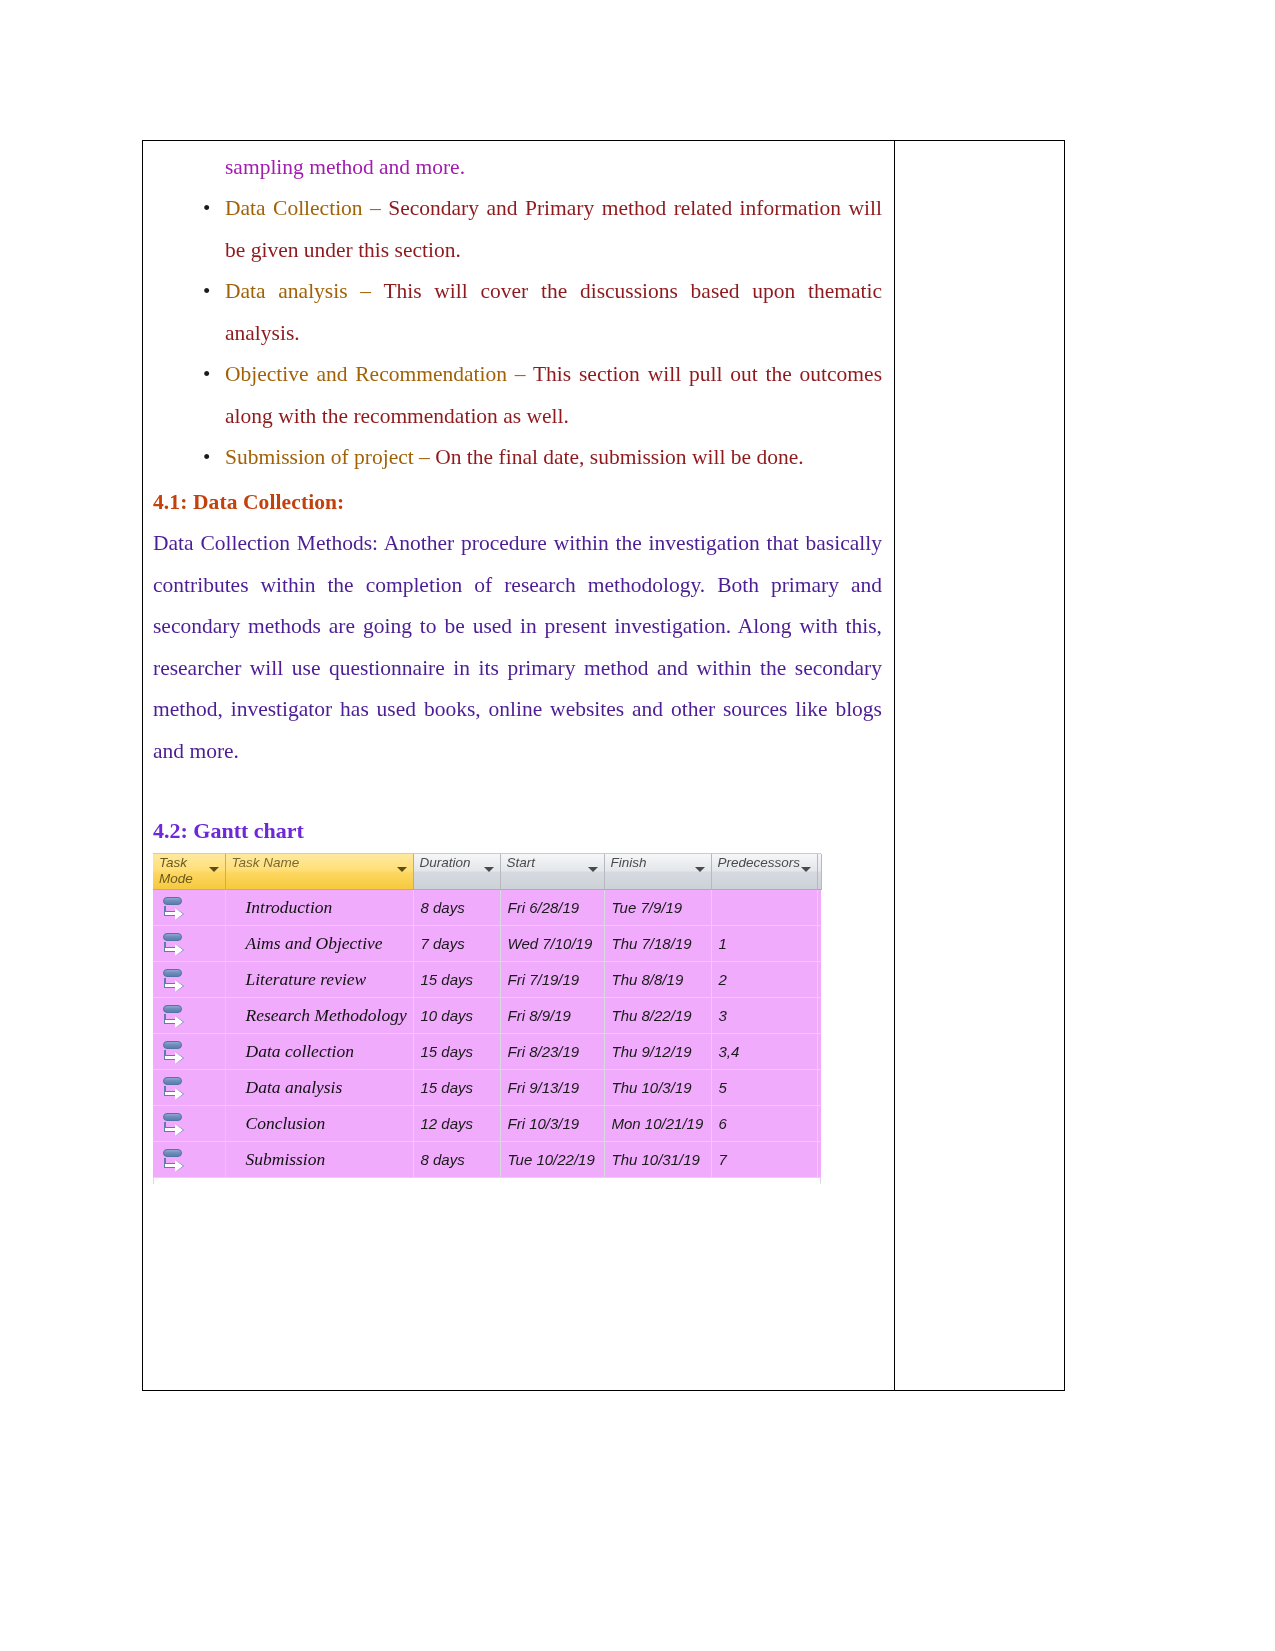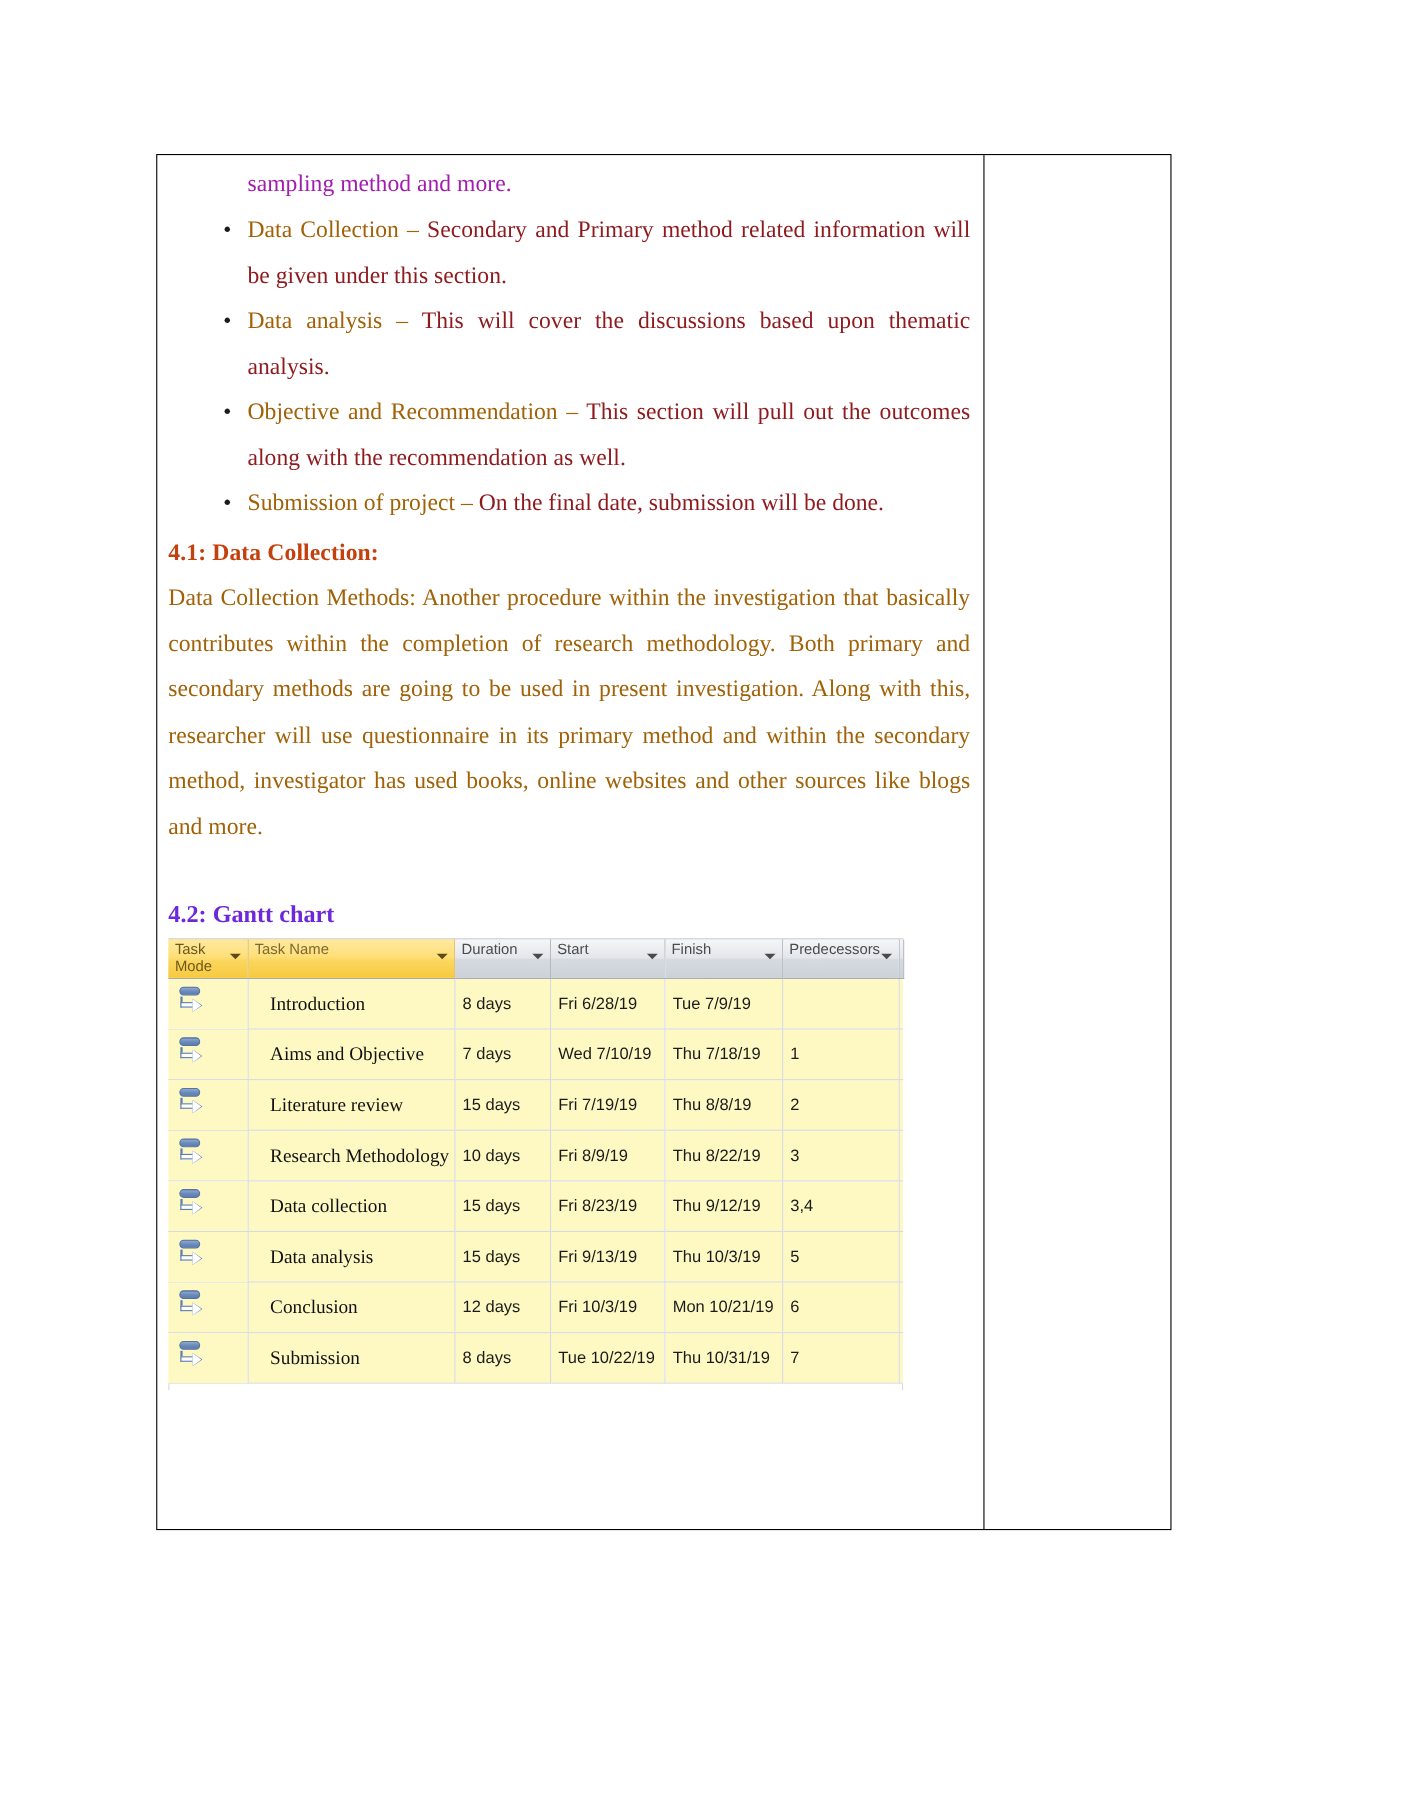--- a/index.html
+++ b/index.html
@@ -75,21 +75,21 @@
     font-size: 21.5px;
     font-weight: bold;
     color: #c2410c;
     margin: 6px 0 2px 0;
     line-height: 1.6;
     letter-spacing: 0.1px;
   }
   .body-block {
     font-size: 21.5px;
     line-height: 1.93;
-    color: #a16207;
+    color: #4c1d95;
     text-align: justify;
     margin: 4px 0 0 0;
   }
   h3.gantt-heading {
     font-size: 22px;
     font-weight: bold;
     color: #6d28d9;
     margin: 44px 0 6px 0;
     line-height: 1.4;
   }
@@ -100,20 +100,21 @@
     width: 668px;
     position: relative;
     background: #ffffff;
     border-top: 1px solid #c8ccd0;
   }
   table.gantt {
     border-collapse: collapse;
     table-layout: fixed;
     width: 668px;
     font-family: "Liberation Sans", "DejaVu Sans", sans-serif;
+    font-style: italic;
   }
   table.gantt col.c-mode   { width: 72px; }
   table.gantt col.c-name   { width: 188px; }
   table.gantt col.c-dur    { width: 87px; }
   table.gantt col.c-start  { width: 104px; }
   table.gantt col.c-finish { width: 107px; }
   table.gantt col.c-pred   { width: 106px; }
   table.gantt col.c-extra  { width: 4px; }
 
   table.gantt thead th {
@@ -146,28 +147,28 @@
     right: 6px;
     top: 13px;
     width: 0; height: 0;
     border-left: 5px solid transparent;
     border-right: 5px solid transparent;
     border-top: 5px solid #4a4a4a;
   }
   th.hl .filter-arrow { border-top-color: #5c4d17; }
 
   table.gantt tbody td {
-    height: 46px;
+    height: 36px;
     padding: 0 4px 0 7px;
     font-size: 15px;
     color: #1a1a1a;
     vertical-align: middle;
     border-right: 1px solid #d7dade;
     border-bottom: 1px solid #d7dade;
-    background: #fef9c3;
+    background: #f0abfc;
     box-sizing: border-box;
     white-space: nowrap;
     overflow: hidden;
   }
   table.gantt tbody td.td-mode {
     padding: 0;
     position: relative;
     border-right: 1px solid #d0d4d8;
   }
   table.gantt tbody td.td-name {

